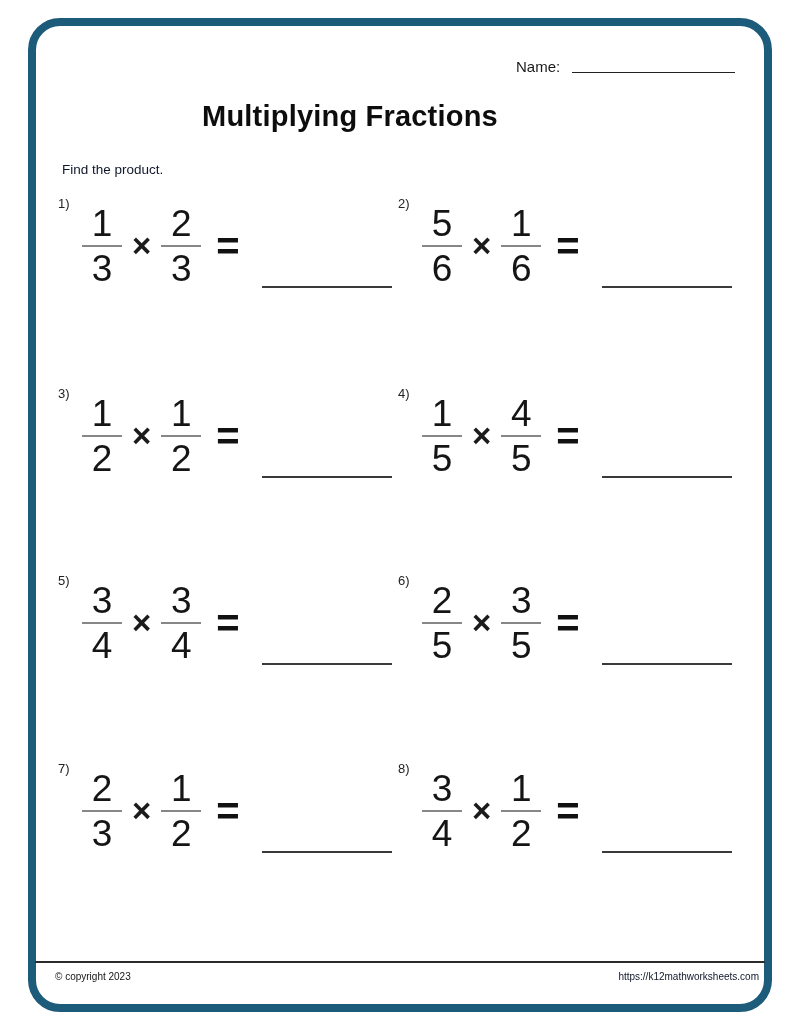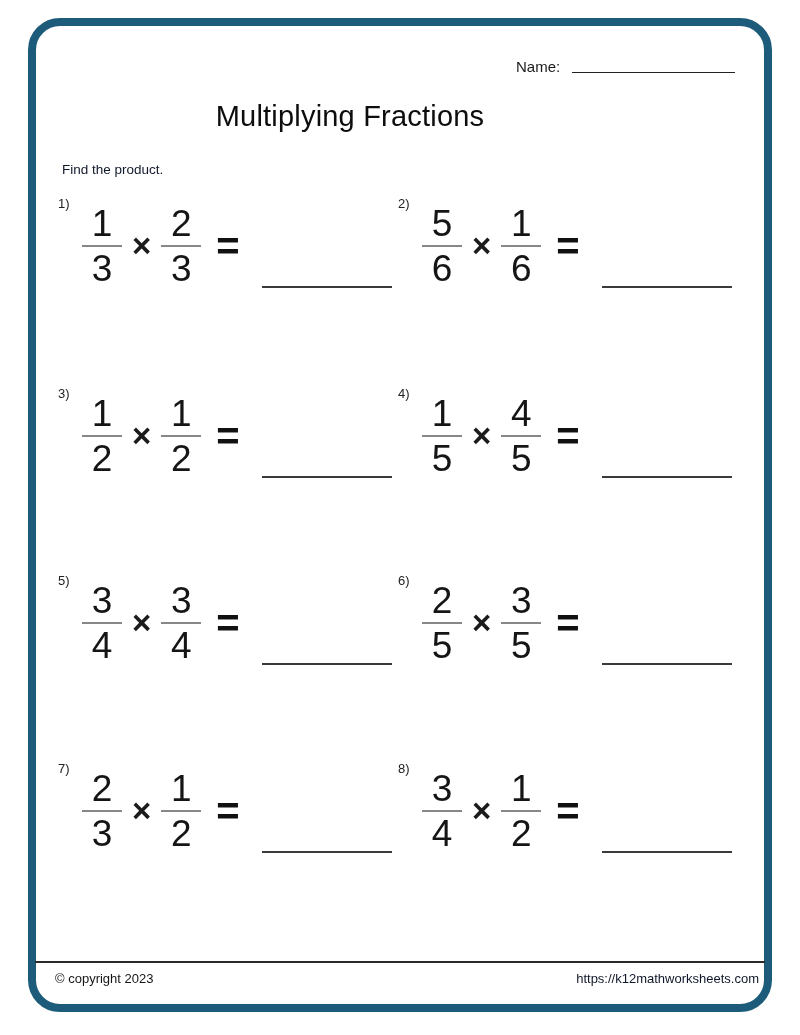--- a/index.html
+++ b/index.html
@@ -16,21 +16,21 @@
   .name-row{
     position:absolute;top:58px;left:516px;display:flex;align-items:flex-end;
     font-size:15px;color:#1a1a1a;gap:8px;
   }
   .name-line{
     display:inline-block;width:163px;height:0;border-bottom:1.6px solid #222;
     margin-left:4px;margin-bottom:2px;
   }
   .title{
     position:absolute;top:100px;left:0;width:700px;text-align:center;
-    font-size:29px;font-weight:normal;letter-spacing:.2px;color:#0d0d0d;
+    font-size:29px;font-weight:bold;letter-spacing:.2px;color:#0d0d0d;
   }
   .instruction{
     position:absolute;top:162px;left:62px;font-size:13.5px;color:#0f172a;
   }
   .problem{position:absolute;width:335px;height:100px;}
   .p1{left:58px;top:198px;}  .p2{left:398px;top:198px;}
   .p3{left:58px;top:388px;}  .p4{left:398px;top:388px;}
   .p5{left:58px;top:575px;}  .p6{left:398px;top:575px;}
   .p7{left:58px;top:763px;}  .p8{left:398px;top:763px;}
   .pnum{position:absolute;top:-2px;left:0;font-size:13px;color:#222;}
@@ -48,21 +48,21 @@
     width:130px;height:0;border-bottom:2px solid #3a3a3a;
     align-self:flex-end;margin-left:22px;
   }
   .footer-rule{
     position:absolute;left:35px;top:961px;width:730px;height:0;
     border-top:2px solid #2a2a2a;
   }
   .footer-row{
     position:absolute;left:35px;top:971px;width:730px;box-sizing:border-box;
     padding:0 6px 0 20px;display:flex;justify-content:space-between;
-    align-items:baseline;font-size:13px;color:#161616;
+    align-items:baseline;font-size:10px;color:#161616;
   }
   .footer-url{color:#0f172a;text-decoration:none;}
 </style>
 </head>
 <body>
 
 <div class="frame" style="border-color: rgb(29, 91, 122);"></div>
 
 <div class="name-row">
   <span>Name:</span>

